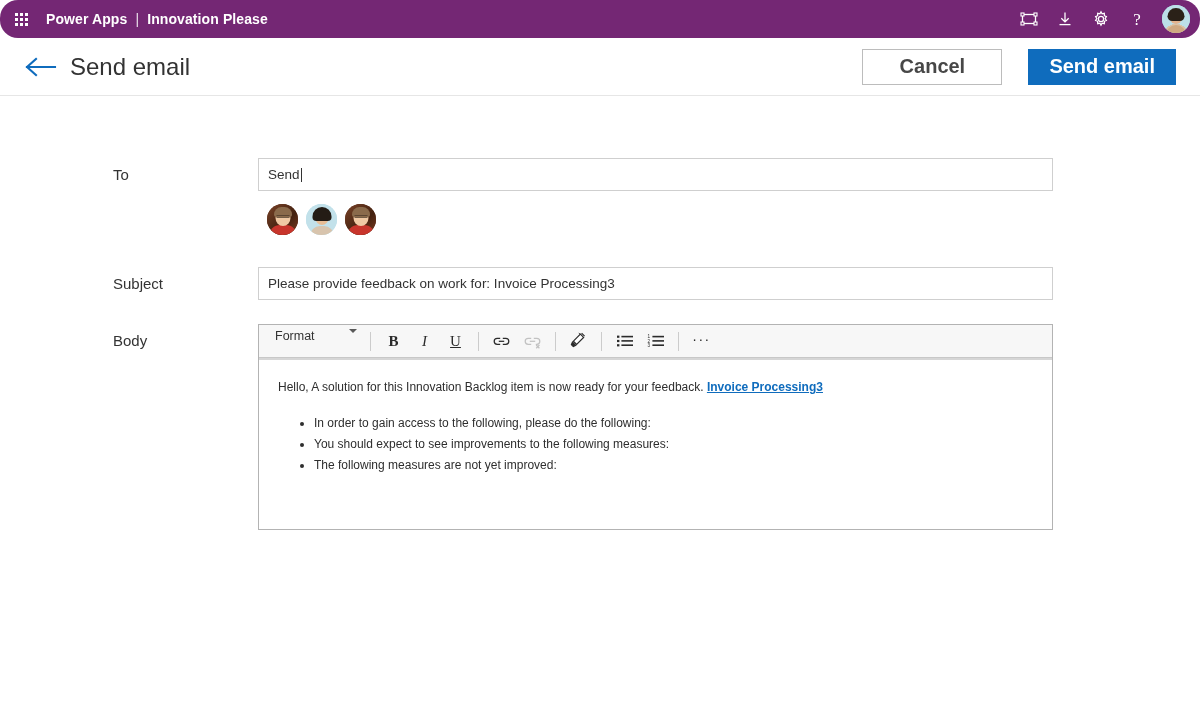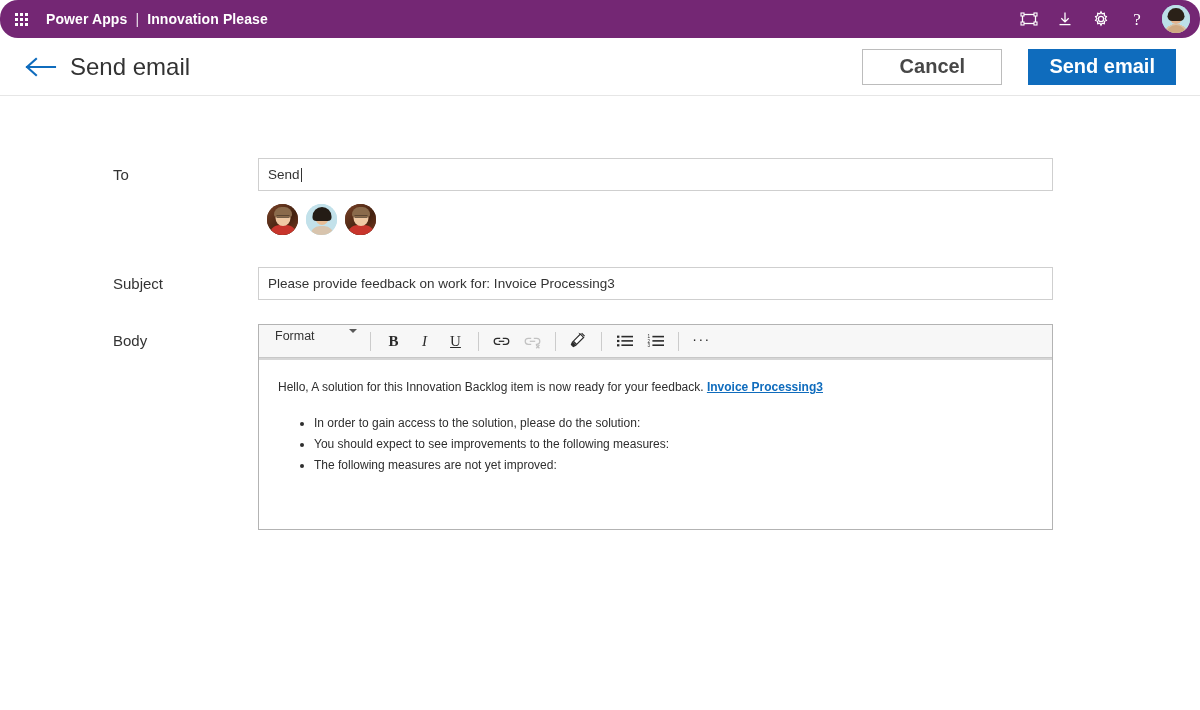--- a/index.html
+++ b/index.html
@@ -487,21 +487,21 @@
           <span class="tb-sep"></span>
 
           <div class="tb-btn tb-ellipsis">···</div>
         </div>
 
         <div class="editor-sep-shadow"></div>
 
         <div class="editor-content">
           <p><span>Hello, A solution for this Innovation Backlog item is now ready for your feedback. </span><a class="body-link">Invoice Processing3</a></p>
           <ul>
-            <li>In order to gain access to the solution, please do the solution:</li>
+            <li>In order to gain access to the following, please do the following:</li>
             <li>You should expect to see improvements to the following measures:</li>
             <li>The following measures are not yet improved:</li>
           </ul>
         </div>
 
       </div>
     </div>
   </div>
 
 </div>

